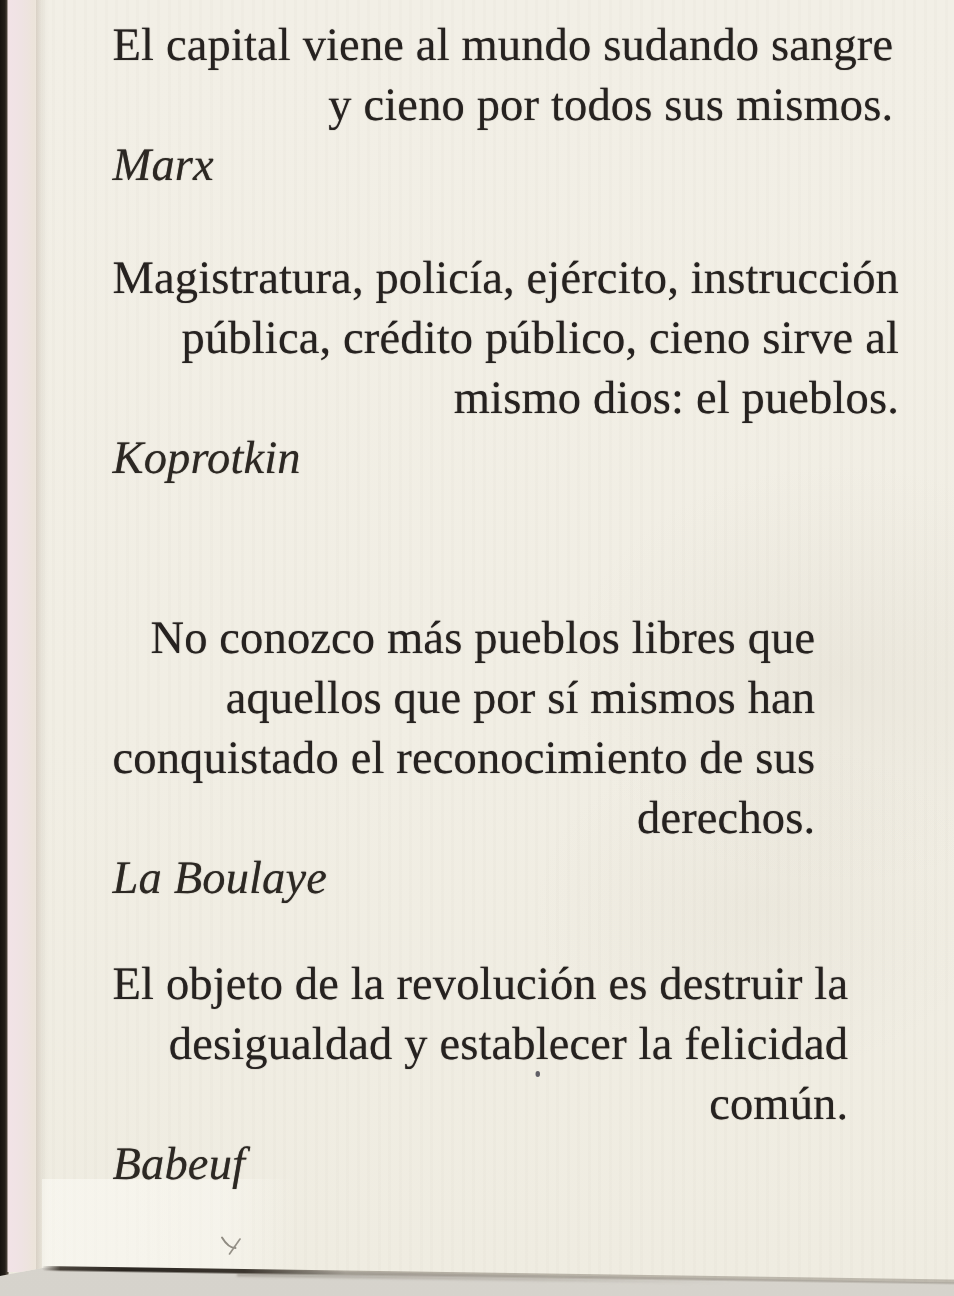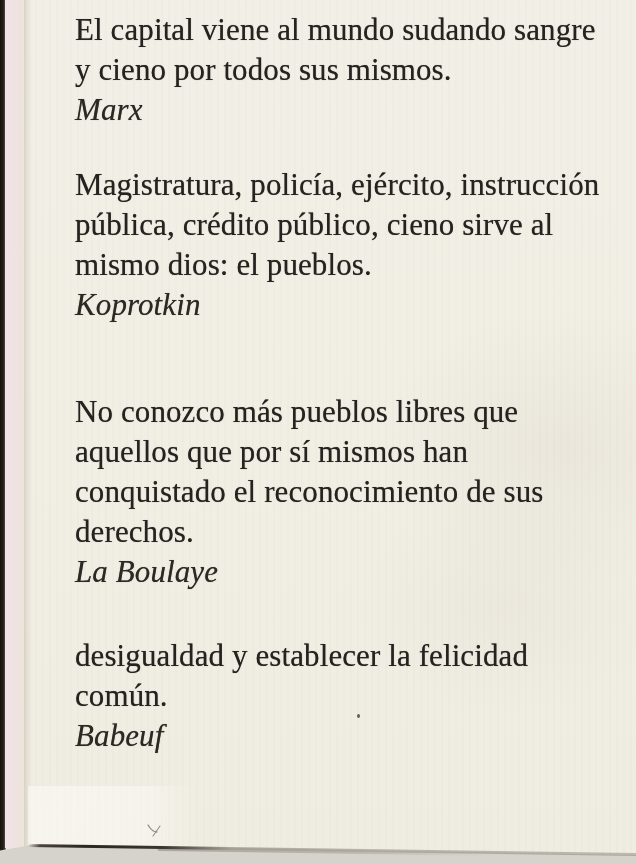--- a/index.html
+++ b/index.html
@@ -88,29 +88,29 @@
   .quote {
     position: absolute;
     left: 75px;
     color: #262220;
     font-size: 31px;
     line-height: 40px;
     letter-spacing: 0.1px;
     white-space: nowrap;
     text-shadow: 0 0 0.7px rgba(40,33,27,0.65);
   }
-  .qline { height: 40px; }
+  .qline { height: 40px; text-align: right; }
   .author {
     height: 40px;
     font-style: italic;
     color: #2c2823;
   }
   .q1 { top: 10px; }
   .q2 { top: 165px; }
-  .q3 { top: 392px; }
+  .q3 { top: 405px; }
   .q4 { top: 636px; }
   
   .ink-dot {
     position: absolute;
     left: 357px; top: 714px;
     width: 3px; height: 4px;
     border-radius: 50%;
     background: #474550;
     opacity: 0.85;
   }
@@ -147,20 +147,21 @@
 
     <section class="quote q3">
       <div class="qline">No conozco más pueblos libres que</div>
       <div class="qline">aquellos que por sí mismos han</div>
       <div class="qline">conquistado el reconocimiento de sus</div>
       <div class="qline">derechos.</div>
       <div class="author">La Boulaye</div>
     </section>
 
     <section class="quote q4">
+      <div class="qline">El objeto de la revolución es destruir la</div>
       <div class="qline">desigualdad y establecer la felicidad</div>
       <div class="qline">común.</div>
       <div class="author">Babeuf</div>
     </section>
 
     <div class="ink-dot"></div>
 
     <svg class="pencil-mark" width="18" height="16" viewBox="0 0 18 16">
       <path d="M2 2 C5 7 8 9 11 9" stroke="#6f6a60" stroke-width="1.3" fill="none" stroke-linecap="round"></path>
       <path d="M14 3 L7 13" stroke="#757067" stroke-width="1.1" fill="none" stroke-linecap="round"></path>

